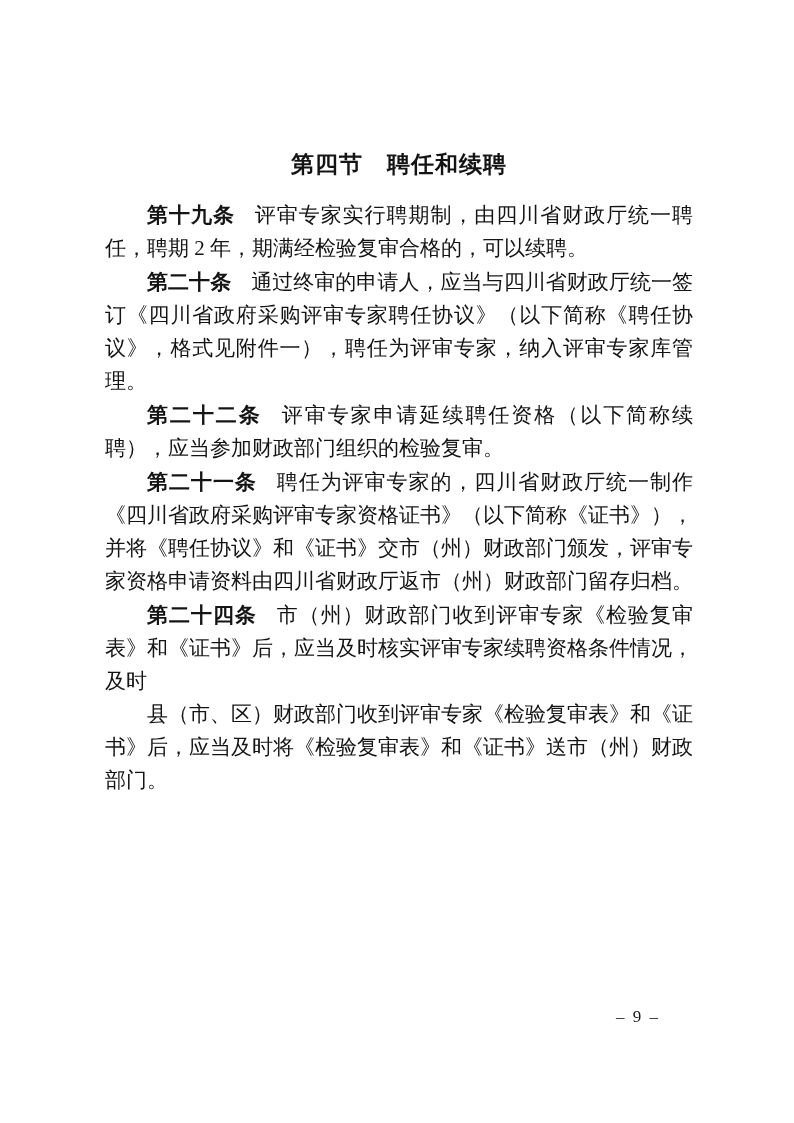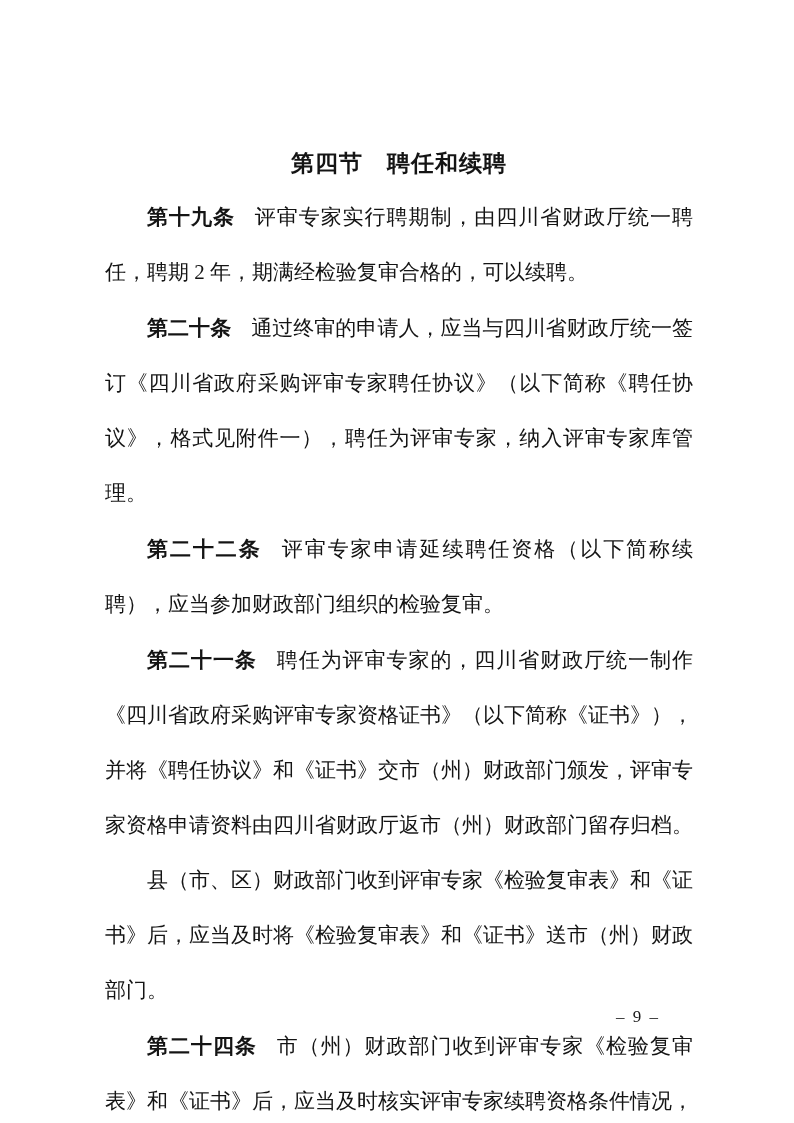--- a/index.html
+++ b/index.html
@@ -10,32 +10,32 @@
     font-family: "Liberation Serif", serif;
     position: relative;
   }
   .page {
     position: absolute;
     left: 0; top: 0;
     width: 794px; height: 1123px;
     padding: 150px 101px 0 105px;
   }
   .section-title {
-    font-family: Liberation Serif, serif;
+    font-family: Liberation Sans, sans-serif;
     font-size: 23px;
     line-height: 28px;
     font-weight: 700;
     text-align: center;
     letter-spacing: 1px;
-    margin-bottom: 11px;
+    margin-bottom: 20px;
   }
   .paragraphs { width: 588px; }
   .para {
     font-size: 21px;
-    line-height: 55px;
+    line-height: 33px;
     text-align: justify;
     text-justify: inter-ideograph;
     text-indent: 2em;
     word-break: normal;
   }
   .article-label {
     font-family: "Liberation Sans", sans-serif;
     font-weight: 700;
     margin-right: 0.95em;
   }
@@ -58,21 +58,21 @@
   <div class="paragraphs">
   <p class="para"><strong class="article-label">第十九条</strong><span>评审专家实行聘期制，由四川省财政厅统一聘任，聘期 2 年，期满经检验复审合格的，可以续聘。</span></p>
 
   <p class="para"><strong class="article-label">第二十条</strong><span>通过终审的申请人，应当与四川省财政厅统一签订《四川省政府采购评审专家聘任协议》（以下简称《聘任协议》，格式见附件一），聘任为评审专家，纳入评审专家库管理。</span></p>
 
   <p class="para"><strong class="article-label">第二十二条</strong><span>评审专家申请延续聘任资格（以下简称续聘），应当参加财政部门组织的检验复审。</span></p>
 
   <p class="para"><strong class="article-label">第二十一条</strong><span>聘任为评审专家的，四川省财政厅统一制作《四川省政府采购评审专家资格证书》（以下简称《证书》），并将《聘任协议》和《证书》交市（州）财政部门颁发，评审专家资格申请资料由四川省财政厅返市（州）财政部门留存归档。</span></p>
 
 
+  <p class="para"><strong class="article-label">第二十四条</strong><span>市（州）财政部门收到评审专家《检验复审表》和《证书》后，应当及时核实评审专家续聘资格条件情况，及时</span></p>
+
   <p class="para"><span>县（市、区）财政部门收到评审专家《检验复审表》和《证书》后，应当及时将《检验复审表》和《证书》送市（州）财政部门。</span></p>
-
-  <p class="para"><strong class="article-label">第二十四条</strong><span>市（州）财政部门收到评审专家《检验复审表》和《证书》后，应当及时核实评审专家续聘资格条件情况，及时</span></p>
 </div>
 
   <div class="footer">
     <span>– 9 –</span>
   </div>
 </div>
 
 </body></html>

